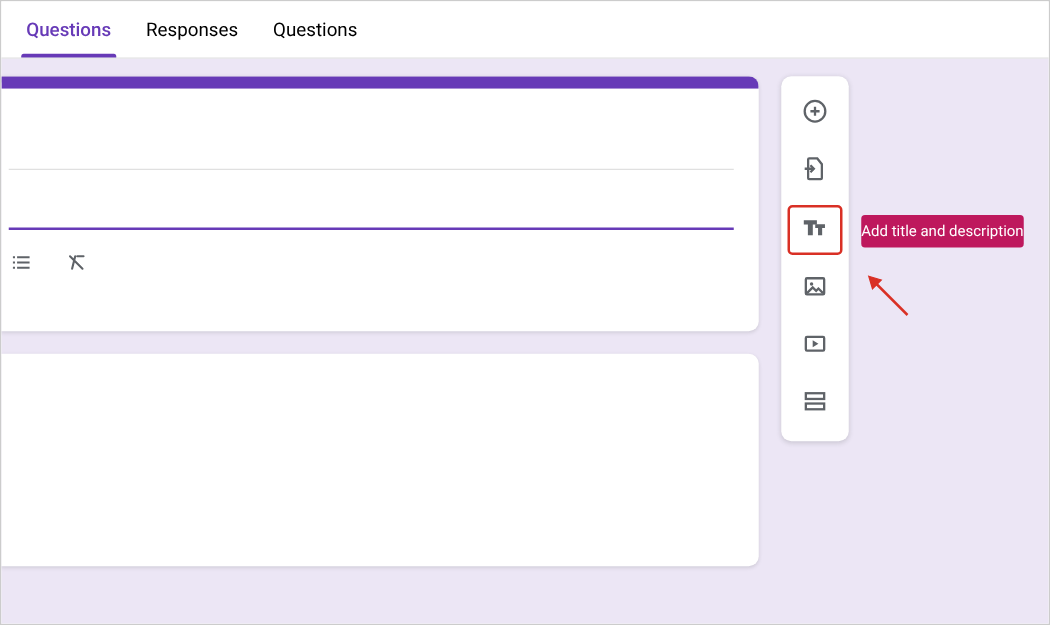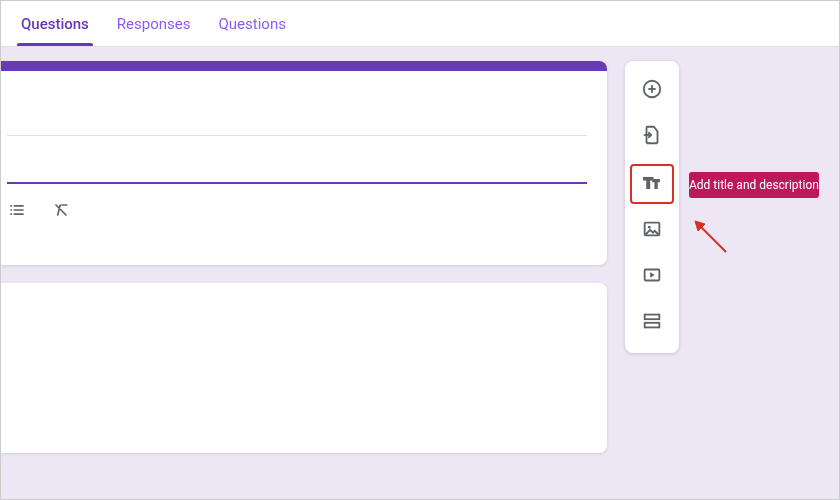--- a/index.html
+++ b/index.html
@@ -16,21 +16,21 @@
     display: flex;
     align-items: center;
     gap: 28px;
     padding: 12px 36px 0 20px;
     border-bottom: 1px solid #e0e0e0;
     background: #fff;
     height: 46px;
   }
   .tab {
     font-size: 15px;
-    color: #8b5cf6;
+    color: #000000;
     padding-bottom: 12px;
     cursor: pointer;
     position: relative;
   }
   .tab.active {
     color: #673ab7;
     font-weight: 500;
   }
   .tab.active::after {
     content: '';

